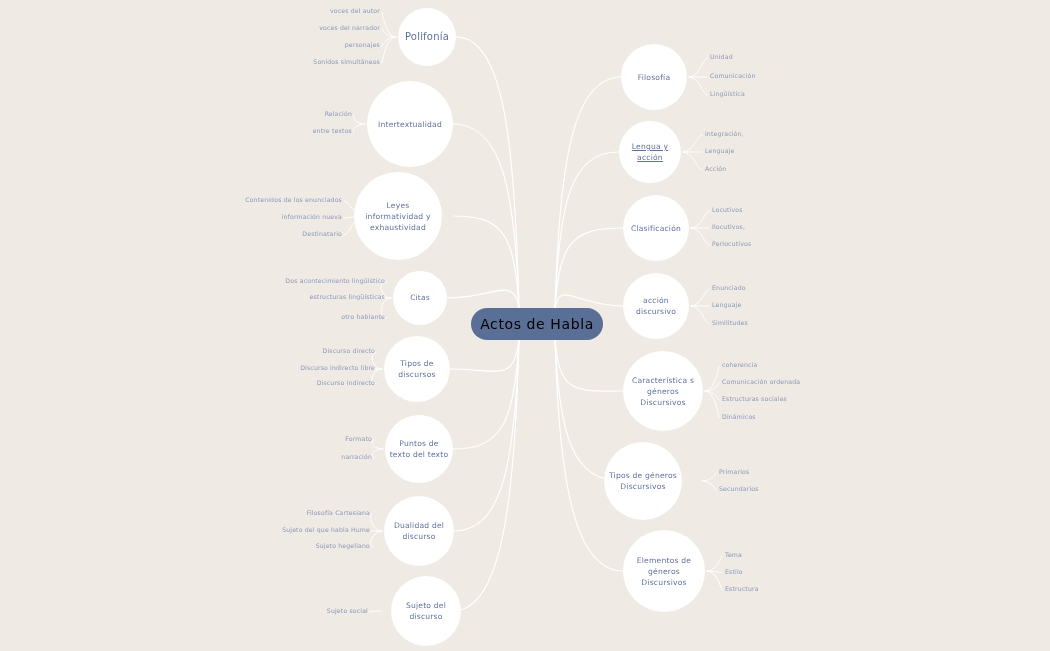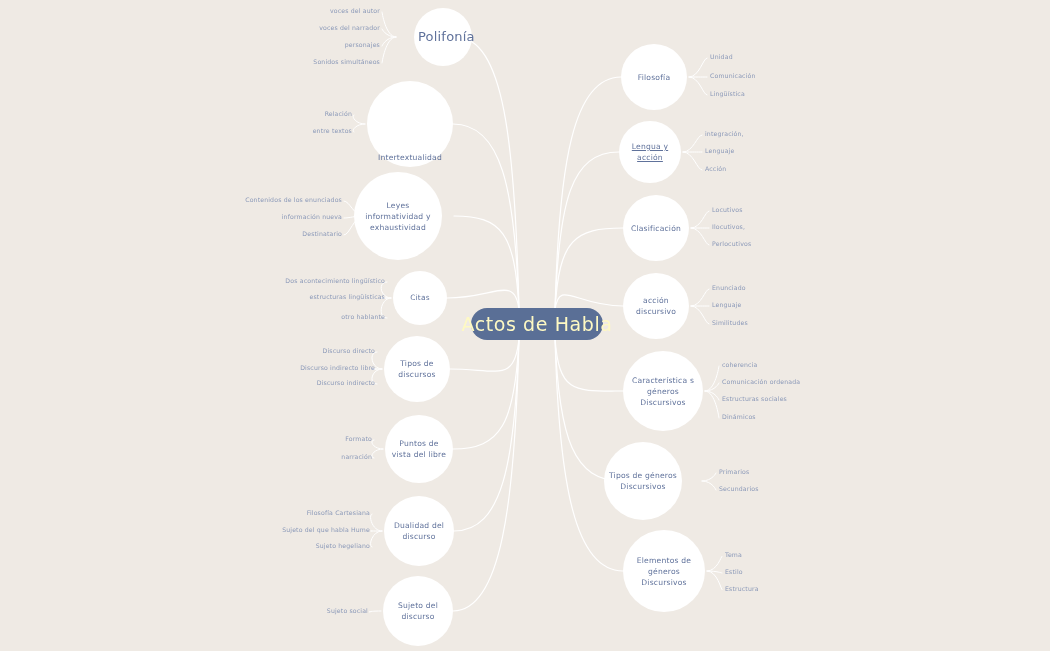--- a/index.html
+++ b/index.html
@@ -44,26 +44,26 @@
     font-size: 6.2px;
     letter-spacing: .15px;
     white-space: nowrap;
     line-height: 1;
   }
   .leaf.r { text-align: right; }
   .leaf.l { text-align: left; }
   #root {
     position: absolute;
     background: #5a6f96;
-    color: #fef9c3;
+    color: #000000;
     border-radius: 40px;
     display: flex;
     align-items: center;
     justify-content: center;
-    font-size: 19px;
+    font-size: 14px;
     letter-spacing: .6px;
     white-space: nowrap;
   }
 </style>
 </head>
 <body>
 
 <div id="canvas">
   <svg id="links">
       <path d="M519,310 C515,143.5 504,37 456,37" fill="none" stroke="#ffffff" stroke-width="1.2" stroke-linecap="round"></path>
@@ -118,28 +118,28 @@
       <path d="M705,391 C715.5,391 719,418 719,418" fill="none" stroke="#ffffff" stroke-width="1" stroke-linecap="round"></path>
       <path d="M555,338 C559,439.5 574,481 622,481" fill="none" stroke="#ffffff" stroke-width="1.2" stroke-linecap="round"></path>
       <path d="M702,481 C712.5,481 716,473 716,473" fill="none" stroke="#ffffff" stroke-width="1" stroke-linecap="round"></path>
       <path d="M702,481 C712.5,481 716,490 716,490" fill="none" stroke="#ffffff" stroke-width="1" stroke-linecap="round"></path>
       <path d="M555,338 C559,484.5 575,571 623,571" fill="none" stroke="#ffffff" stroke-width="1.2" stroke-linecap="round"></path>
       <path d="M707,571 C717.5,571 721,556 722,556" fill="none" stroke="#ffffff" stroke-width="1" stroke-linecap="round"></path>
       <path d="M707,571 C717.5,571 721,573 722,573" fill="none" stroke="#ffffff" stroke-width="1" stroke-linecap="round"></path>
       <path d="M707,571 C717.5,571 721,590 722,590" fill="none" stroke="#ffffff" stroke-width="1" stroke-linecap="round"></path>
     </svg>
   <div id="nodes-layer">
-      <div class="node" style="left: 414px; top: 8px; width: 58px; height: 58px; font-size: 13px;">
+      <div class="node" style="left: 398px; top: 8px; width: 58px; height: 58px; font-size: 10px;">
         <span>Polifonía</span>
       </div>
       <div class="leaf r" style="top: 8px; right: 670px;">voces del autor</div>
       <div class="leaf r" style="top: 25px; right: 670px;">voces del narrador</div>
       <div class="leaf r" style="top: 42px; right: 670px;">personajes</div>
       <div class="leaf r" style="top: 59px; right: 670px;">Sonidos simultáneos</div>
-      <div class="node" style="left: 367px; top: 81px; width: 86px; height: 86px; font-size: 7.6px; align-items: flex-end;">
+      <div class="node" style="left: 367px; top: 81px; width: 86px; height: 86px; font-size: 7.6px;">
         <span>Intertextualidad</span>
       </div>
       <div class="leaf r" style="top: 111px; right: 698px;">Relación</div>
       <div class="leaf r" style="top: 128px; right: 698px;">entre textos</div>
       <div class="node" style="left: 354px; top: 172px; width: 88px; height: 88px; font-size: 7.6px;">
         <span>Leyes informatividad y exhaustividad</span>
       </div>
       <div class="leaf r" style="top: 197px; right: 708px;">Contenidos de los enunciados</div>
       <div class="leaf r" style="top: 214px; right: 708px;">información nueva</div>
       <div class="leaf r" style="top: 231px; right: 708px;">Destinatario</div>
@@ -149,31 +149,31 @@
       <div class="leaf r" style="top: 278px; right: 665px;">Dos acontecimiento lingüístico</div>
       <div class="leaf r" style="top: 294px; right: 665px;">estructuras lingüísticas</div>
       <div class="leaf r" style="top: 314px; right: 665px;">otro hablante</div>
       <div class="node" style="left: 384px; top: 336px; width: 66px; height: 66px; font-size: 7.6px;">
         <span>Tipos de discursos</span>
       </div>
       <div class="leaf r" style="top: 348px; right: 675px;">Discurso directo</div>
       <div class="leaf r" style="top: 365px; right: 675px;">Discurso indirecto libre</div>
       <div class="leaf r" style="top: 380px; right: 675px;">Discurso indirecto</div>
       <div class="node" style="left: 385px; top: 415px; width: 68px; height: 68px; font-size: 7.6px;">
-        <span>Puntos de vista del libre</span>
+        <span>Puntos de texto del texto</span>
       </div>
       <div class="leaf r" style="top: 436px; right: 678px;">Formato</div>
       <div class="leaf r" style="top: 454px; right: 678px;">narración</div>
       <div class="node" style="left: 384px; top: 496px; width: 70px; height: 70px; font-size: 7.6px;">
         <span>Dualidad del discurso</span>
       </div>
       <div class="leaf r" style="top: 510px; right: 680px;">Filosofía Cartesiana</div>
       <div class="leaf r" style="top: 527px; right: 680px;">Sujeto del que habla Hume</div>
       <div class="leaf r" style="top: 543px; right: 680px;">Sujeto hegeliano</div>
-      <div class="node" style="left: 383px; top: 576px; width: 70px; height: 70px; font-size: 7.6px;">
+      <div class="node" style="left: 391px; top: 576px; width: 70px; height: 70px; font-size: 7.6px;">
         <span>Sujeto del discurso</span>
       </div>
       <div class="leaf r" style="top: 608px; right: 682px;">Sujeto social</div>
       <div class="node" style="left: 621px; top: 44px; width: 66px; height: 66px; font-size: 7.6px;">
         <span>Filosofía</span>
       </div>
       <div class="leaf l" style="top: 54px; left: 710px;">Unidad</div>
       <div class="leaf l" style="top: 73px; left: 710px;">Comunicación</div>
       <div class="leaf l" style="top: 91px; left: 710px;">Lingüística</div>
       <div class="node" style="left: 619px; top: 121px; width: 62px; height: 62px; font-size: 7.6px; text-decoration: underline;">

